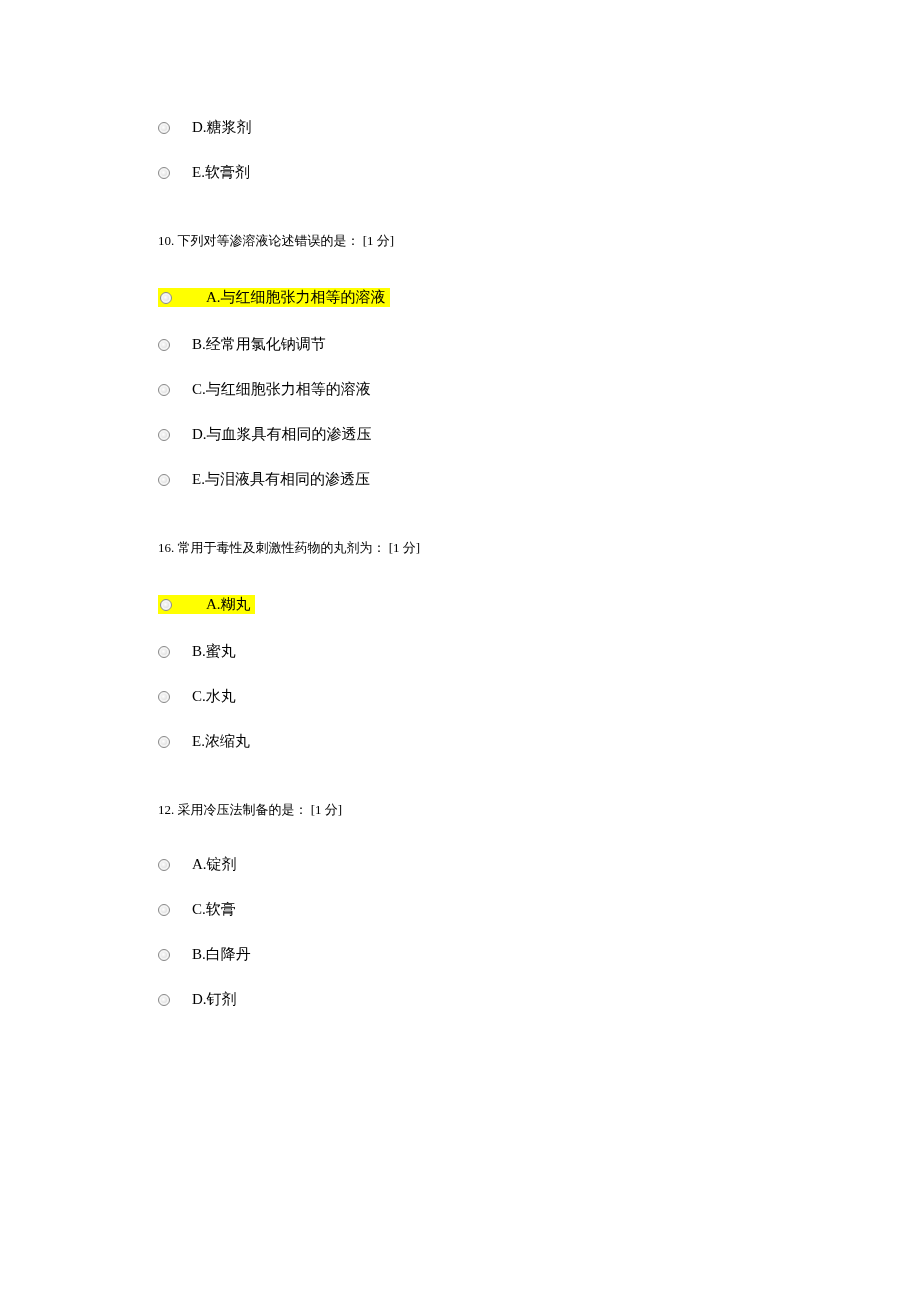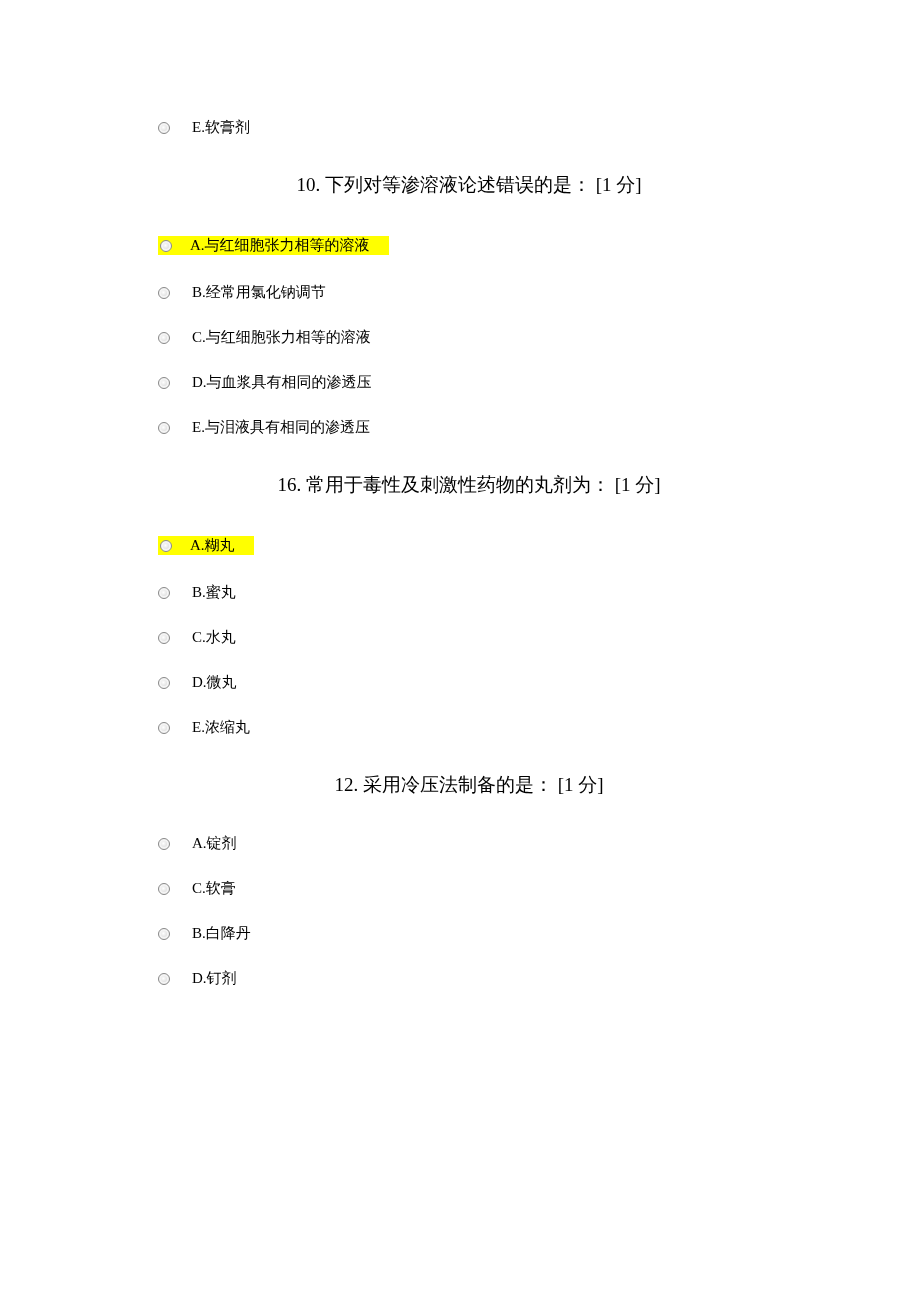--- a/index.html
+++ b/index.html
@@ -33,41 +33,45 @@
     top: 2px; left: 2px; right: 2px; bottom: 2px;
     border-radius: 50%;
     background: radial-gradient(circle at 40% 40%, #fff 0%, #eee 40%, #d8d8d8 100%);
   }
   .option-text {
     margin-left: 22px;
     font-size: 15px;
     line-height: 1;
   }
   .question {
-    margin-top: 37px;
+    margin-top: 52px;
     margin-bottom: 38px;
-    font-size: 19px;
-    text-align: center;
+    font-size: 13px;
   }
   .hl {
     background: #ffff00;
     display: inline-flex;
     align-items: center;
-    padding: 2px 19px 2px 2px;
+    padding: 2px 4px 2px 2px;
+    gap: 16px;
   }
   .hl .radio { margin-left: 0; }
   .hl .option-text { margin-left: 18px; }
   .block-first .option-row:first-child { margin-top: 0; }
 </style>
 </head>
 <body>
 
 <div class="page">
 
   <div class="block-first">
+    <div class="option-row">
+      <span class="radio"></span>
+      <span class="option-text">D.糖浆剂</span>
+    </div>
     <div class="option-row">
       <span class="radio"></span>
       <span class="option-text">E.软膏剂</span>
     </div>
   </div>
 
   <div class="question">10. 下列对等渗溶液论述错误的是： [1 分]</div>
 
   <div class="option-row">
     <span class="hl">
@@ -103,24 +107,20 @@
   <div class="option-row">
     <span class="radio"></span>
     <span class="option-text">B.蜜丸</span>
   </div>
   <div class="option-row">
     <span class="radio"></span>
     <span class="option-text">C.水丸</span>
   </div>
   <div class="option-row">
     <span class="radio"></span>
-    <span class="option-text">D.微丸</span>
-  </div>
-  <div class="option-row">
-    <span class="radio"></span>
     <span class="option-text">E.浓缩丸</span>
   </div>
 
   <div class="question">12. 采用冷压法制备的是： [1 分]</div>
 
   <div class="option-row">
     <span class="radio"></span>
     <span class="option-text">A.锭剂</span>
   </div>
   <div class="option-row">

